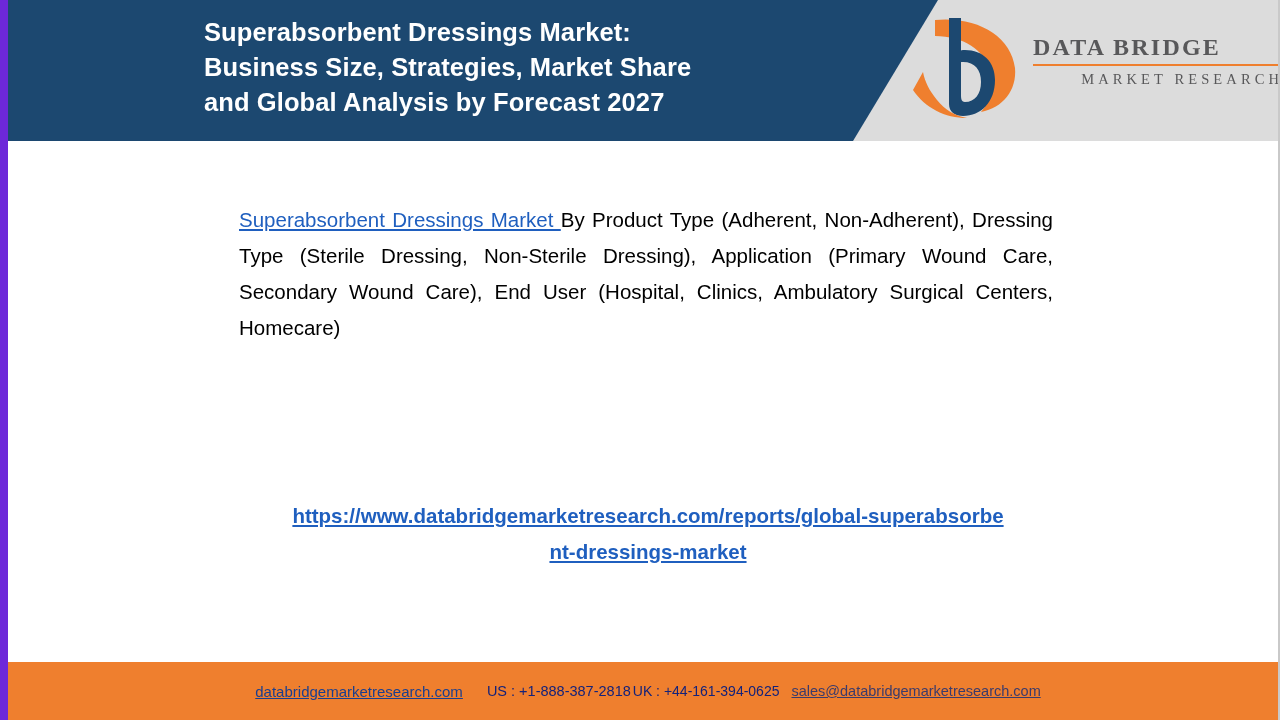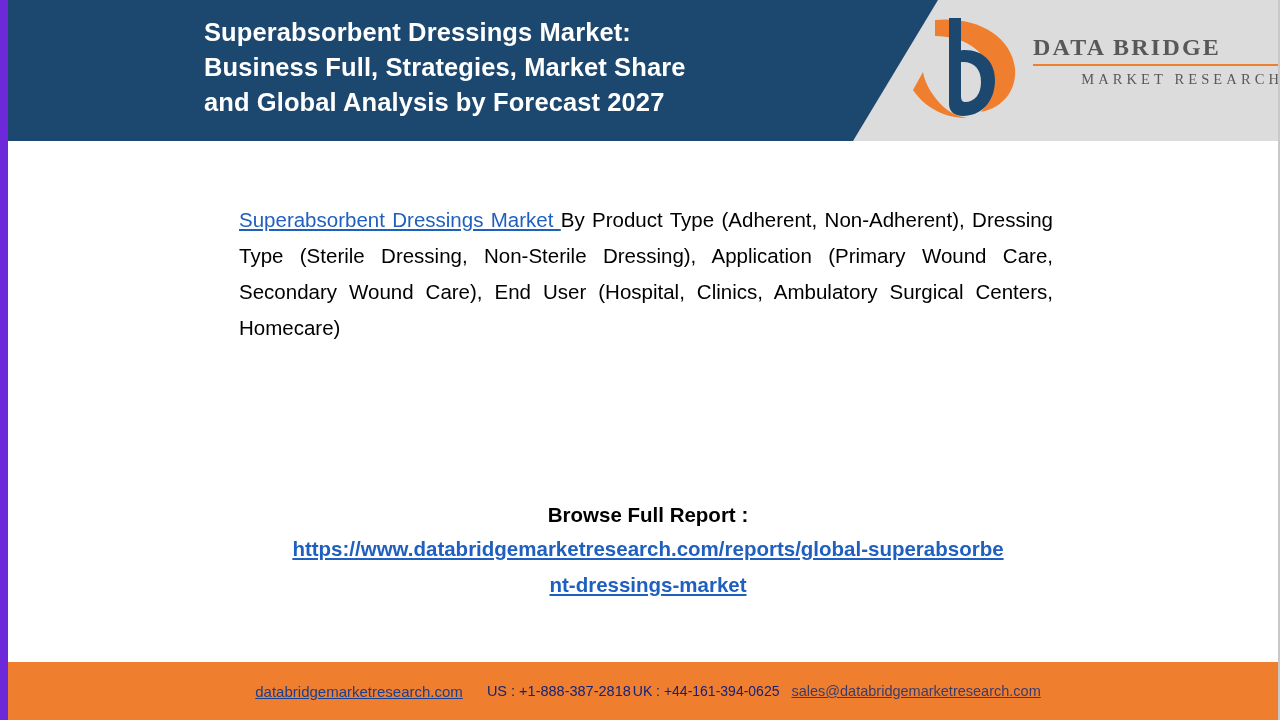--- a/index.html
+++ b/index.html
@@ -198,21 +198,21 @@
 </style>
 </head>
 <body>
 
 <div class="slide">
 
   <div class="header">
     <div class="header-blue"></div>
     <div class="header-title">
       <div>Superabsorbent Dressings Market:</div>
-      <div>Business Full, Strategies, Market Share</div>
+      <div>Business Size, Strategies, Market Share</div>
       <div>and Global Analysis by Forecast 2027</div>
     </div>
 
     <div class="logo-wrap">
       <div class="logo-mark">
         <svg width="125" height="112" viewBox="0 0 125 112" xmlns="http://www.w3.org/2000/svg">
           <path d="M32 8 C74 4 108 24 112 56 C114 78 100 96 78 100 C88 88 92 74 88 60 C82 38 60 24 32 24 Z" fill="#ef7f2e"></path>
           <path d="M46 6 L46 92 C46 100 52 104 60 104 C78 104 92 90 92 68 C92 50 80 38 62 38 C56 38 52 40 48 44 L48 58 C52 52 56 50 60 50 C72 50 78 58 78 70 C78 82 72 90 62 90 C58 90 58 86 58 82 L58 6 Z" fill="#1c4870"></path>
           <path d="M10 78 C22 96 42 106 64 106 C52 104 42 98 34 88 C26 78 22 70 20 60 Z" fill="#ef7f2e"></path>
         </svg>
@@ -223,21 +223,20 @@
         <div class="logo-sub">MARKET RESEARCH</div>
       </div>
     </div>
   </div>
 
   <div class="body-para">
     <a class="market-link" href="#">Superabsorbent Dressings Market </a><span>By Product Type (Adherent, Non-Adherent), Dressing Type (Sterile Dressing, Non-Sterile Dressing), Application (Primary Wound Care, Secondary Wound Care), End User (Hospital, Clinics, Ambulatory Surgical Centers, Homecare)</span>
   </div>
 
   <div class="browse-block">
-    <div class="browse-label">Browse Full Report :</div>
     <a class="browse-url" href="#">https://www.databridgemarketresearch.com/reports/global-superabsorbent-dressings-market</a>
   </div>
 
   <div class="footer">
     <div class="footer-inner">
       <a class="footer-site" href="#">databridgemarketresearch.com</a>
       <span class="footer-phone">US : +1-888-387-2818</span>
       <span class="footer-phone2">UK : +44-161-394-0625</span>
       <a class="footer-mail" href="#">sales@databridgemarketresearch.com</a>
     </div>

